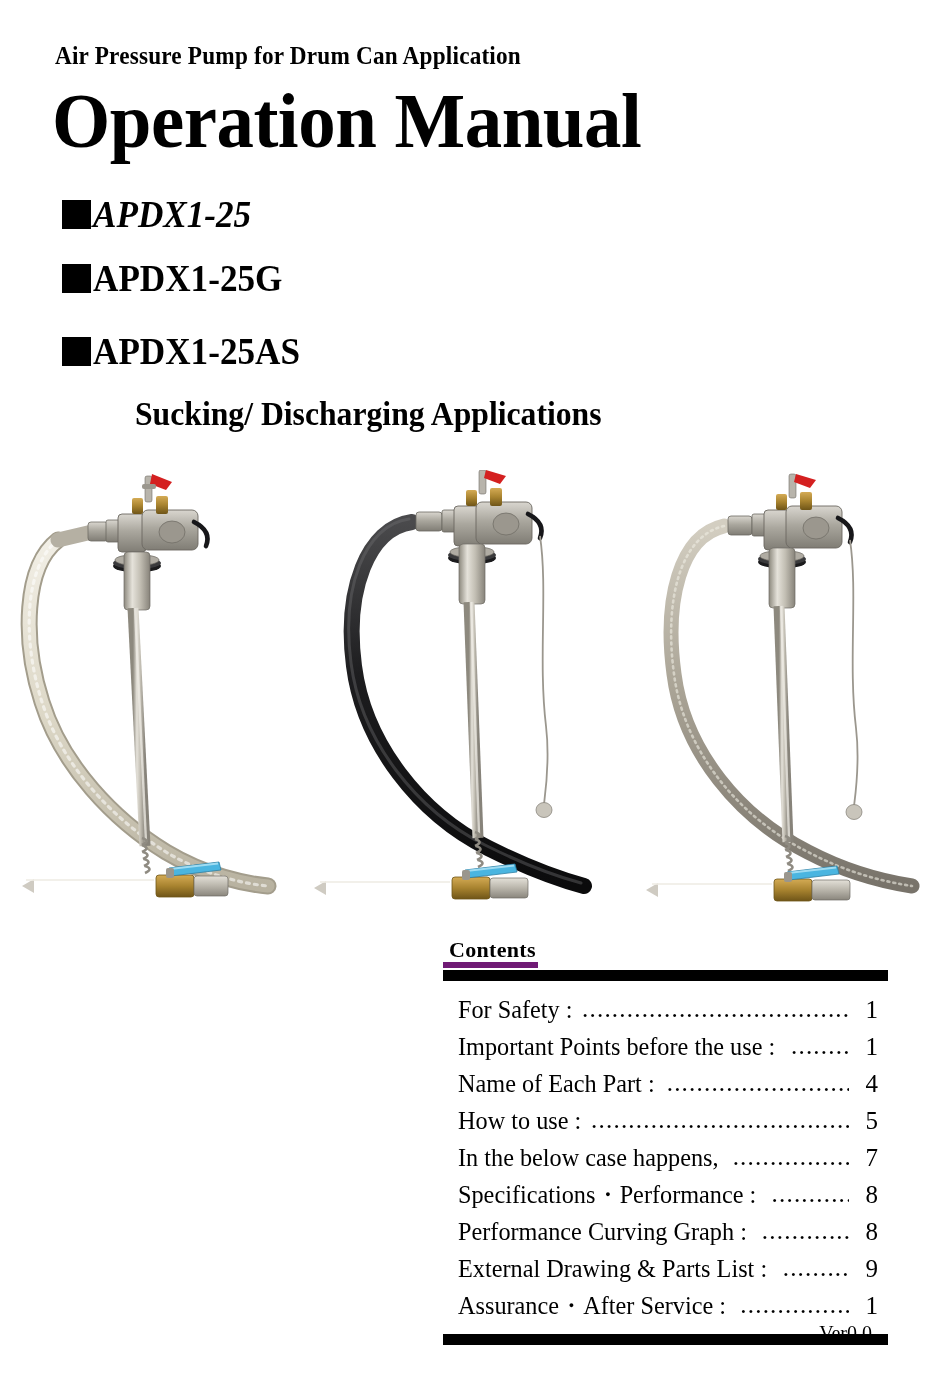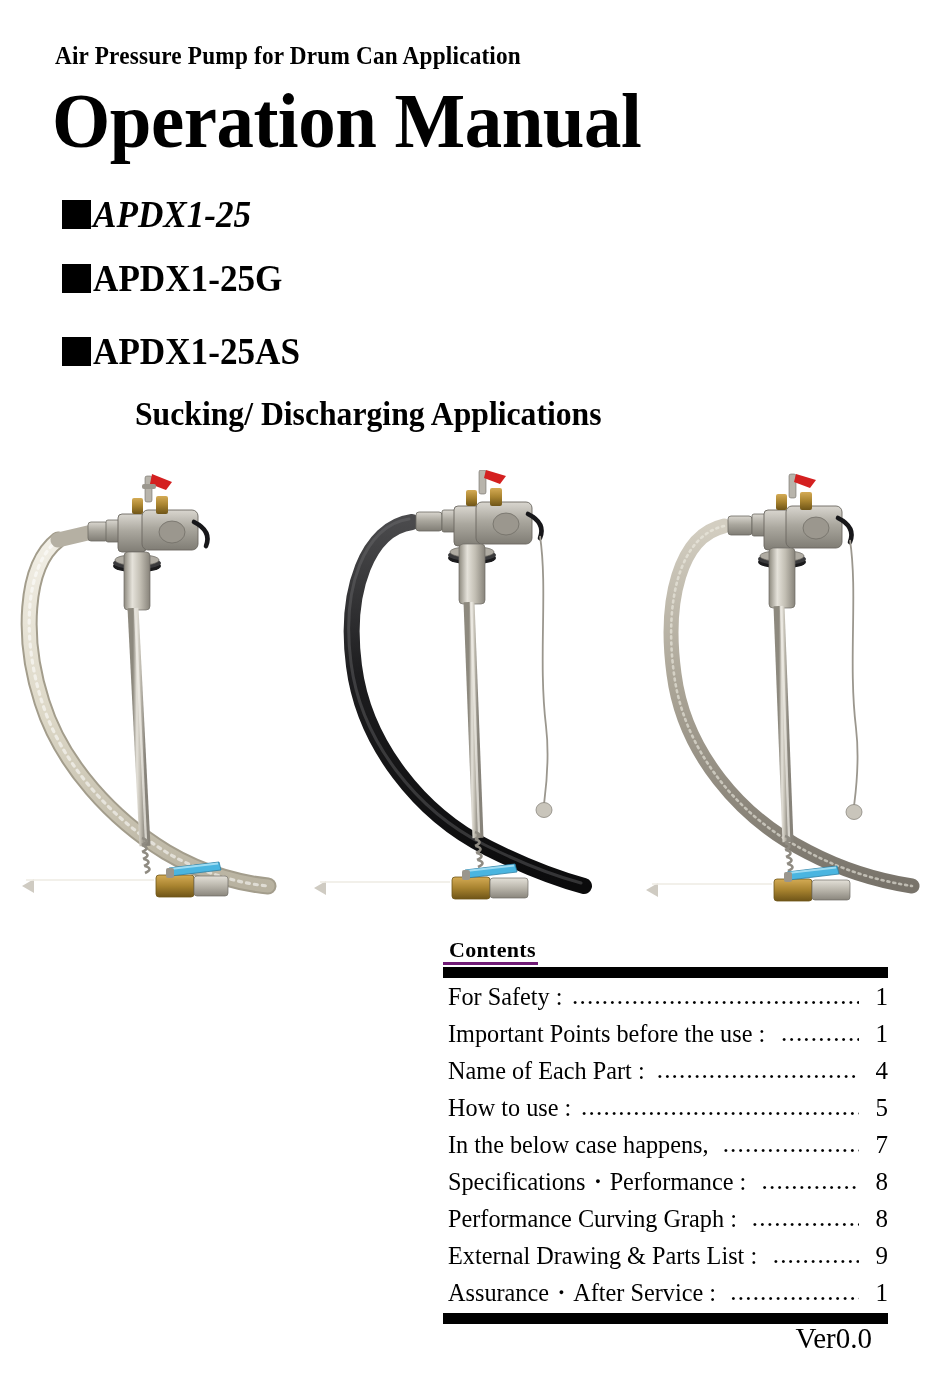--- a/index.html
+++ b/index.html
@@ -101,34 +101,34 @@
   .contents-box {
     position: absolute;
     left: 443px;
     top: 938px;
     width: 445px;
   }
   .contents-head {
     font-size: 22px;
     font-weight: bold;
     display: inline-block;
-    border-bottom: 3px solid #701a75;
+    border-bottom: 6px solid #701a75;
     padding: 0 2px 1px 6px;
     line-height: 1.05;
     letter-spacing: 0.3px;
   }
   .rule-thick {
     height: 11px;
     background: #000000;
     width: 445px;
     margin-top: 2px;
   }
   .rule-thick.bottom { margin-top: 2px; }
   .toc-list {
-    margin: 0;
+    margin: 10px;
     padding: 0;
     list-style: none;
   }
   .toc-item {
     display: flex;
     align-items: baseline;
     font-size: 25px;
     line-height: 1;
     padding: 6px 0 6px 5px;
     white-space: nowrap;
@@ -152,21 +152,21 @@
     flex: 0 0 auto;
     text-align: right;
     min-width: 24px;
   }
 
   
   .version {
     position: absolute;
     right: 78px;
     top: 1322px;
-    font-size: 29px;
+    font-size: 20px;
     white-space: nowrap;
   }
 </style>
 </head>
 <body>
 
 <div class="subtitle-top">Air Pressure Pump for Drum Can Application</div>
 
 <div class="main-title">Operation Manual</div>
 

